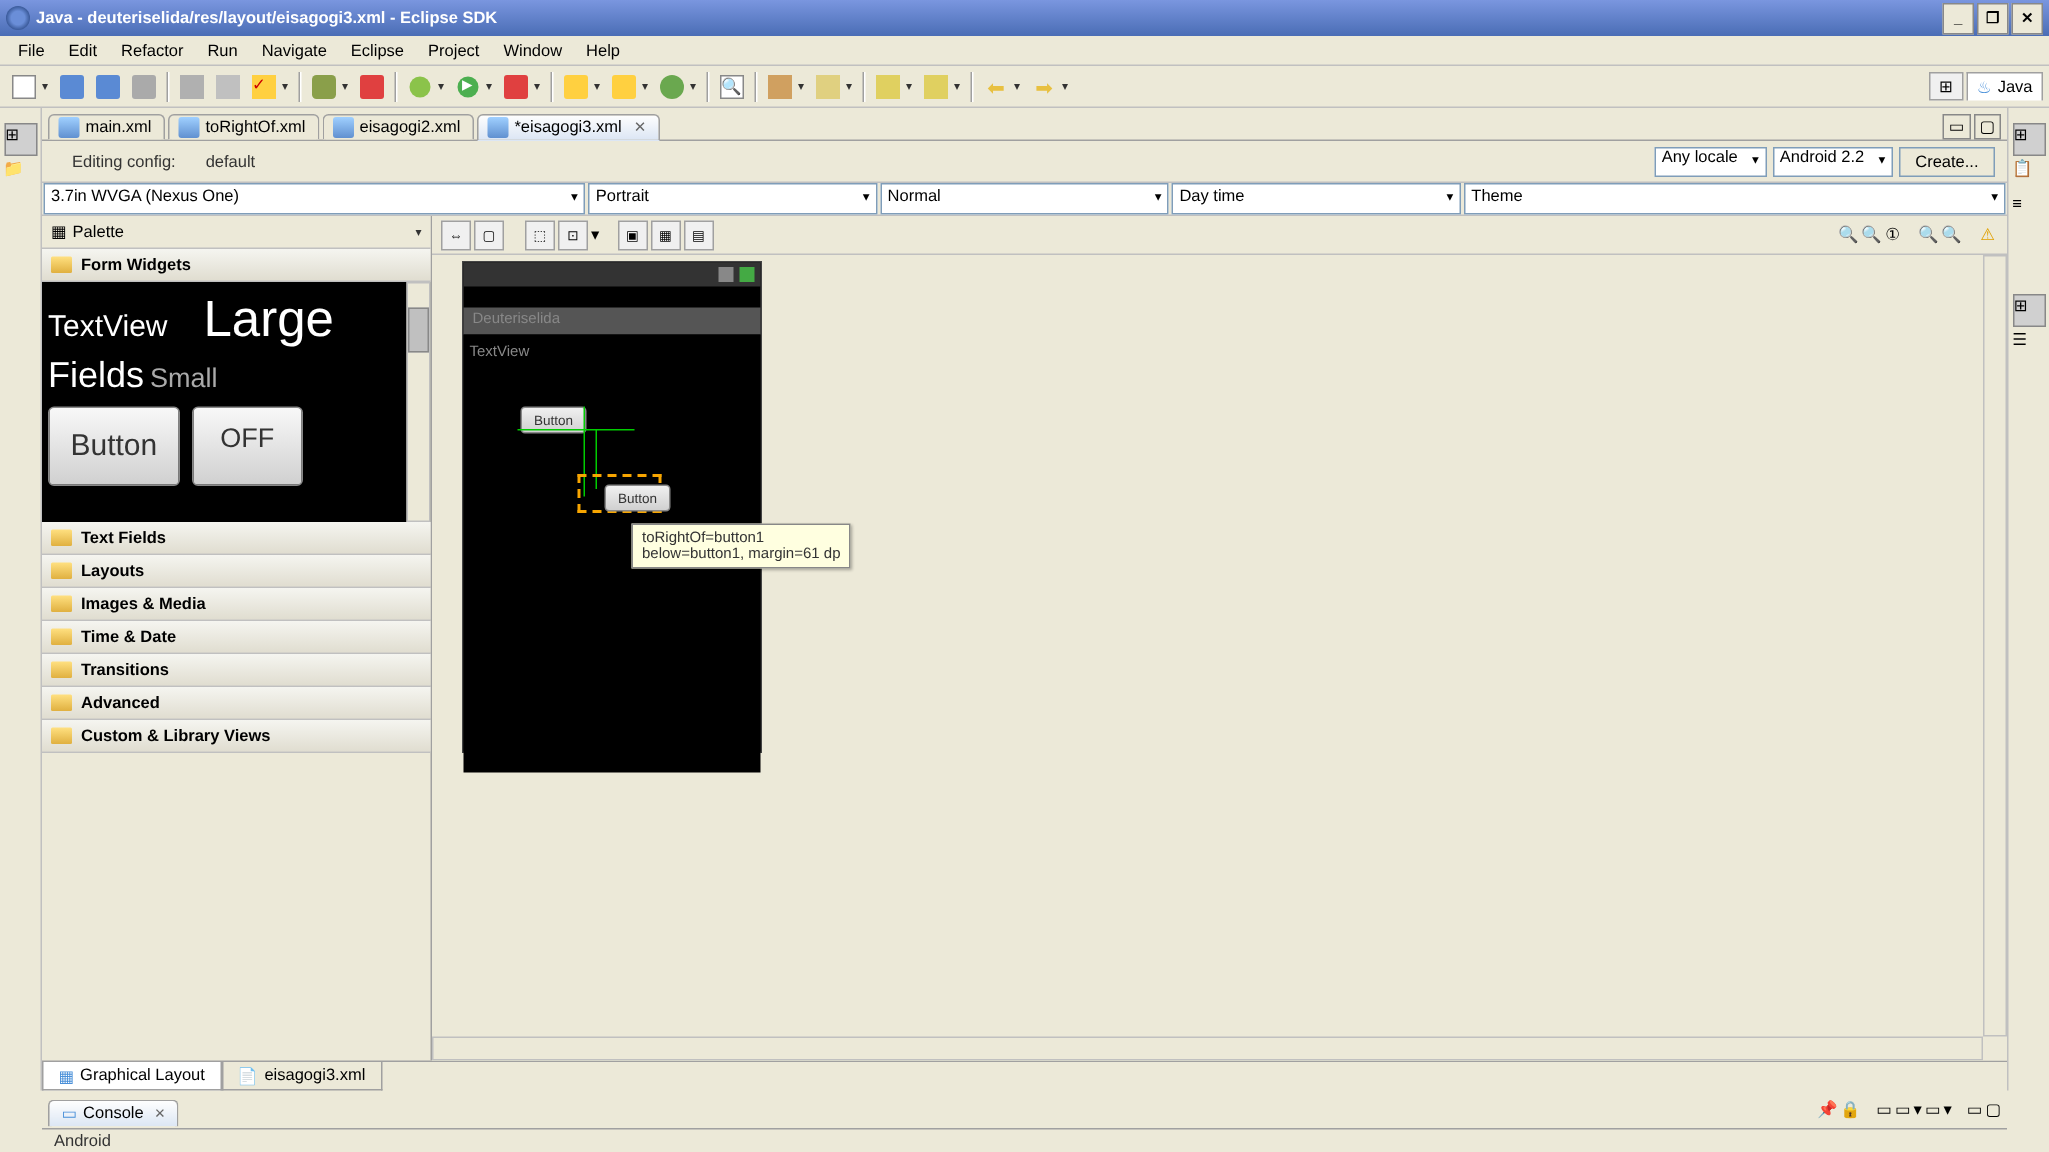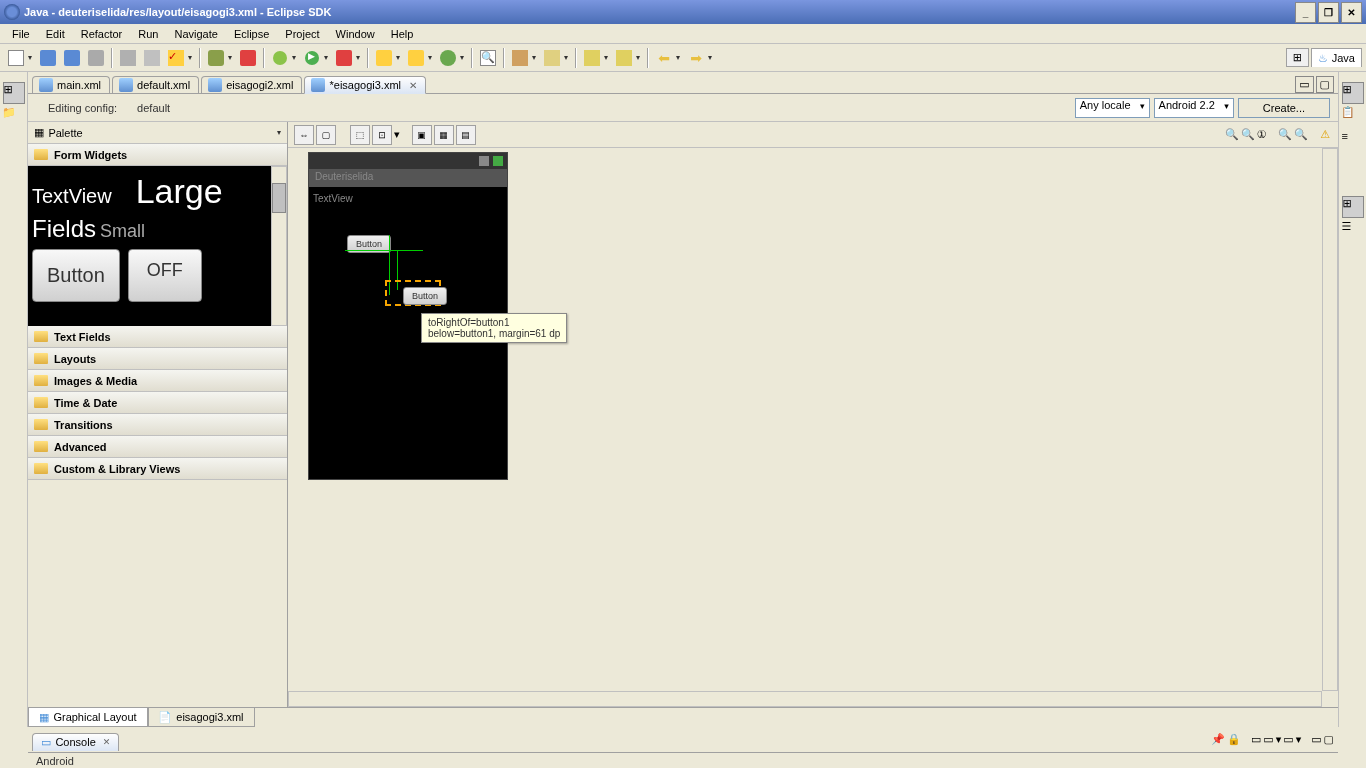--- a/index.html
+++ b/index.html
@@ -42,21 +42,21 @@
 .editor-tab.active { background: linear-gradient(#fefefe, #dce6f4); border-bottom: 1px solid #dce6f4; margin-bottom: -1px; }
 .editor-tab .file-icon { width: 14px; height: 14px; background: linear-gradient(#a0d0ff, #6090d0); border-radius: 2px; }
 .editor-tab .close-x { font-size: 10px; color: #666; margin-left: 4px; }
 .editor-tab-controls { position: absolute; right: 4px; display: flex; gap: 2px; }
 
 
 .editing-config-row { height: 28px; display: flex; align-items: center; padding: 0 8px; background: #ece9d8; border-bottom: 1px solid #c0c0c0; }
 .editing-config-row .label { margin-right: 8px; color: #333; margin-left: 12px; }
 .editing-config-row .combo { border: 1px solid #7f9db9; background: #fff; height: 20px; padding: 0 18px 0 4px; position: relative; margin-right: 4px; }
 .editing-config-row .combo::after { content: "▾"; position: absolute; right: 4px; top: 2px; font-size: 9px; }
-.editing-config-row .btn { border: 1px solid #7f9db9; background: #ece9d8; padding: 2px 24px; height: 20px; }
+.editing-config-row .btn { border: 1px solid #7f9db9; background: #ece9d8; padding: 2px 10px; height: 20px; }
 .editing-config-row .spacer { flex: 1; }
 
 
 .device-config-row { height: 22px; display: flex; align-items: stretch; background: #ece9d8; border-bottom: 1px solid #c0c0c0; }
 .device-config-row .combo { border: 1px solid #7f9db9; background: #fff; padding: 2px 18px 2px 4px; position: relative; flex: 1; margin: 0 1px; }
 .device-config-row .combo::after { content: "▾"; position: absolute; right: 4px; top: 3px; font-size: 9px; }
 
 
 .editor-body { flex: 1; display: flex; background: #ece9d8; min-height: 0; }
 
@@ -88,21 +88,21 @@
 .canvas-toolbar .right-controls { position: absolute; right: 8px; display: flex; gap: 2px; }
 .canvas-viewport { flex: 1; background: #ece9d8; position: relative; overflow: hidden; }
 .canvas-scroll-v { position: absolute; right: 0; top: 0; width: 16px; bottom: 16px; background: #ece9d8; border: 1px solid #c0c0c0; }
 .canvas-scroll-h { position: absolute; bottom: 0; left: 0; right: 16px; height: 16px; background: #ece9d8; border: 1px solid #c0c0c0; }
 
 
 .device-frame { position: absolute; left: 20px; top: 4px; width: 200px; height: 328px; background: #000; border: 1px solid #444; }
 .device-statusbar { height: 16px; background: #333; display: flex; justify-content: flex-end; align-items: center; padding: 0 4px; gap: 4px; }
 .device-statusbar .sb-icon { width: 10px; height: 10px; background: #888; }
 .device-statusbar .sb-icon.green { background: #4a4; }
-.device-titlebar { height: 18px; background: #555; color: #888; padding: 2px 6px; font-size: 10px; }
+.device-titlebar { height: 18px; background: #555; color: #888; padding: 2px 6px; font-size: 10px; margin-top: 14px; }
 .device-body { position: relative; height: 292px; background: #000; }
 .device-textview { position: absolute; left: 4px; top: 6px; color: #888; font-size: 10px; }
 .device-button1 { position: absolute; left: 38px; top: 48px; background: linear-gradient(#f0f0f0, #d0d0d0); border: 1px solid #888; border-radius: 3px; padding: 3px 8px; font-size: 9px; color: #333; }
 .device-button2 { position: absolute; left: 94px; top: 100px; background: linear-gradient(#f0f0f0, #d0d0d0); border: 1px solid #888; border-radius: 3px; padding: 3px 8px; font-size: 9px; color: #333; }
 .guide-h { position: absolute; border-top: 1px solid #0c0; }
 .guide-v { position: absolute; border-left: 1px solid #0c0; }
 .drag-rect { position: absolute; border: 2px dashed #f7a500; }
 .tooltip-box { position: absolute; background: #ffffe0; border: 1px solid #888; padding: 3px 6px; font-size: 10px; color: #333; box-shadow: 1px 1px 2px rgba(0,0,0,0.3); white-space: pre; }
 
 
@@ -266,21 +266,21 @@
 
   <div class="center-area">
 
     <div class="editor-tabs">
       <div class="editor-tab">
         <span class="file-icon"></span>
         <span>main.xml</span>
       </div>
       <div class="editor-tab">
         <span class="file-icon"></span>
-        <span>default.xml</span>
+        <span>toRightOf.xml</span>
       </div>
       <div class="editor-tab">
         <span class="file-icon"></span>
         <span>eisagogi2.xml</span>
       </div>
       <div class="editor-tab active">
         <span class="file-icon"></span>
         <span>*eisagogi3.xml</span>
         <span class="close-x">✕</span>
       </div>
@@ -292,20 +292,27 @@
 
     <div class="editing-config-row">
       <span class="label">Editing config:</span>
       <span class="label">default</span>
       <span class="spacer"></span>
       <div class="combo"><span>Any locale</span></div>
       <div class="combo"><span>Android 2.2</span></div>
       <button class="btn">Create...</button>
     </div>
 
+    <div class="device-config-row">
+      <div class="combo" style="flex:2;"><span>3.7in WVGA (Nexus One)</span></div>
+      <div class="combo"><span>Portrait</span></div>
+      <div class="combo"><span>Normal</span></div>
+      <div class="combo"><span>Day time</span></div>
+      <div class="combo" style="flex:2;"><span>Theme</span></div>
+    </div>
 
     <div class="editor-body">
 
       <div class="palette-panel">
         <div class="palette-header">
           <span style="margin-right:4px;">▦</span>
           <span class="label">Palette</span>
           <span class="arrows">▾</span>
         </div>
         <div class="palette-category">

